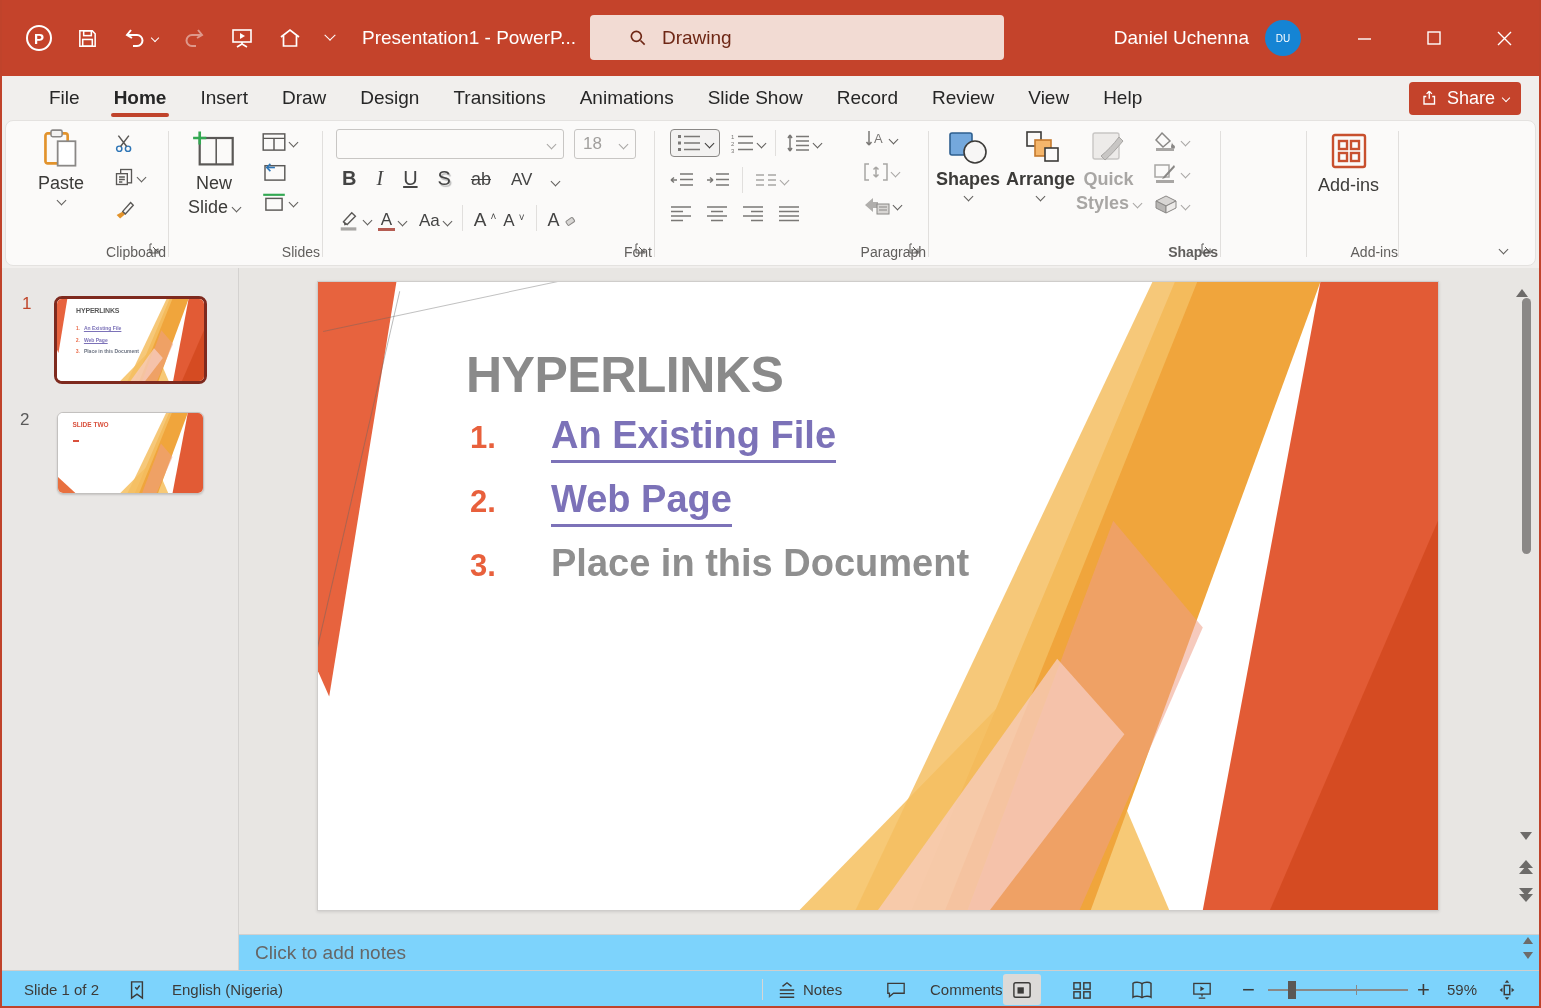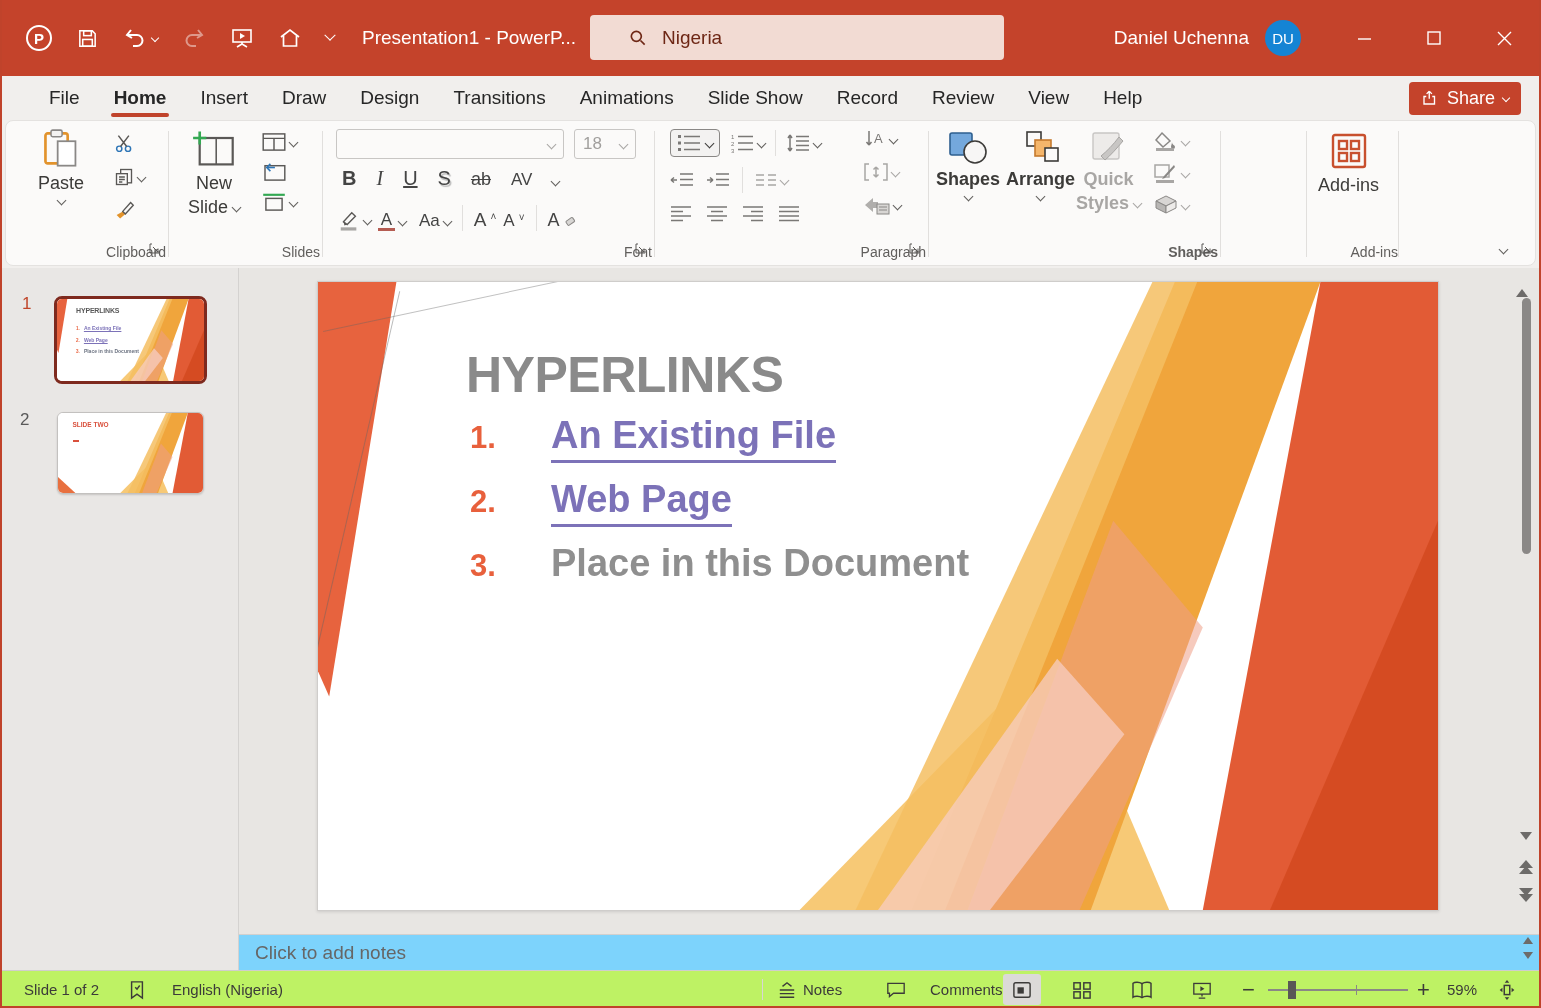--- a/index.html
+++ b/index.html
@@ -12,21 +12,21 @@
   .qat{display:flex;align-items:center;gap:24px;padding-left:24px;}
   .qat svg{display:block;}
   .tb-chv{width:8px;height:8px;border-right:1.6px solid #fff;border-bottom:1.6px solid #fff;transform:rotate(45deg);display:inline-block;}
   .ppt-logo{width:26px;height:26px;border:2px solid #fff;border-radius:50%;display:flex;align-items:center;justify-content:center;font-weight:700;font-size:15px;}
   .doc-title{margin-left:28px;font-size:19px;white-space:nowrap;}
   .searchbox{position:absolute;left:588px;top:15px;width:414px;height:45px;background:#F2DBD3;border-radius:4px;
              display:flex;align-items:center;gap:14px;padding-left:38px;color:#6E2715;font-size:19px;cursor:text;}
   .tb-right{margin-left:auto;display:flex;align-items:center;height:100%;}
   .user-name{font-size:19px;margin-right:16px;}
   .avatar{width:36px;height:36px;border-radius:50%;background:#1584D4;display:flex;align-items:center;justify-content:center;
-          font-size:15px;margin-right:28px;}
+          font-size:10px;margin-right:28px;}
   .wbtn{width:70px;height:76px;display:flex;align-items:center;justify-content:center;}
   .wbtn svg{display:block;}
 
   
   .menubar{height:44px;background:#F1EFED;display:flex;align-items:center;padding-left:30px;position:relative;}
   .tab{font-size:19px;color:#262626;padding:0 17px;height:100%;display:flex;align-items:center;position:relative;cursor:pointer;}
   .tab.active{font-weight:700;}
   .tab.active::after{content:"";position:absolute;left:14px;right:14px;bottom:3px;height:4px;background:#C0432B;border-radius:2px;}
   .share-btn{margin-left:auto;margin-right:18px;background:#C4432B;color:#fff;height:33px;border-radius:4px;
              display:flex;align-items:center;gap:8px;padding:0 12px;font-size:18px;cursor:pointer;}
@@ -101,21 +101,21 @@
   .dblchv .tri{border-left-width:7px;border-right-width:7px;}
 
   .notes-bar{height:36px;background:#7dd3fc;border-top:1px solid #D2D0CE;display:flex;align-items:center;
              padding-left:16px;font-size:19px;color:#666;position:relative;cursor:text;}
   .notes-scroll{position:absolute;right:6px;top:2px;display:flex;flex-direction:column;gap:8px;}
   .notes-scroll .tri{border-left-width:5px;border-right-width:5px;}
   .notes-scroll .tri.up{border-bottom-width:7px;}
   .notes-scroll .tri.down{border-top-width:7px;}
 
   
-  .statusbar{height:38px;background:#bef264;border-top:1px solid #D0CECC;position:relative;font-size:15px;color:#3C3B39;}
+  .statusbar{height:38px;background:#7dd3fc;border-top:1px solid #D0CECC;position:relative;font-size:15px;color:#3C3B39;}
   .sb{position:absolute;top:0;height:100%;display:flex;align-items:center;gap:8px;cursor:pointer;}
   .sb.static{cursor:default;}
   .sb-div{position:absolute;top:8px;bottom:8px;width:1px;background:#D8D6D4;}
   .viewbtn{position:absolute;top:3px;width:38px;height:31px;display:flex;align-items:center;justify-content:center;cursor:pointer;border-radius:3px;}
   .viewbtn.sel{background:#DCDAD8;}
   .zoom-track{position:absolute;top:18px;left:1266px;width:140px;height:2px;background:#8A8886;cursor:pointer;}
   .zoom-tick{position:absolute;left:88px;top:-4px;width:1px;height:10px;background:#8A8886;}
   .zoom-thumb{position:absolute;left:20px;top:-8px;width:8px;height:18px;background:#5A5856;cursor:grab;}
 </style>
 </head>
@@ -160,21 +160,21 @@
           </svg>
       </span>
       <span class="tb-chv" style="transform:rotate(45deg) translate(-2px,-2px);"></span>
     </div>
     <span class="doc-title">Presentation1  -  PowerP...</span>
     <div class="searchbox">
       <svg width="20" height="20" viewBox="0 0 24 24" fill="none" stroke="#6E2715" stroke-width="2">
           <circle cx="10" cy="10" r="6"></circle>
           <path d="M15 15 L20 20"></path>
         </svg>
-      <span>Nigeria</span>
+      <span>Drawing</span>
     </div>
     <div class="tb-right">
       <span class="user-name">Daniel Uchenna</span>
       <span class="avatar">DU</span>
       <span class="wbtn">
         <svg width="15" height="15" viewBox="0 0 15 15">
             <path d="M1 8 H14" stroke="#fff" stroke-width="1.4"></path>
           </svg>
       </span>
       <span class="wbtn">

